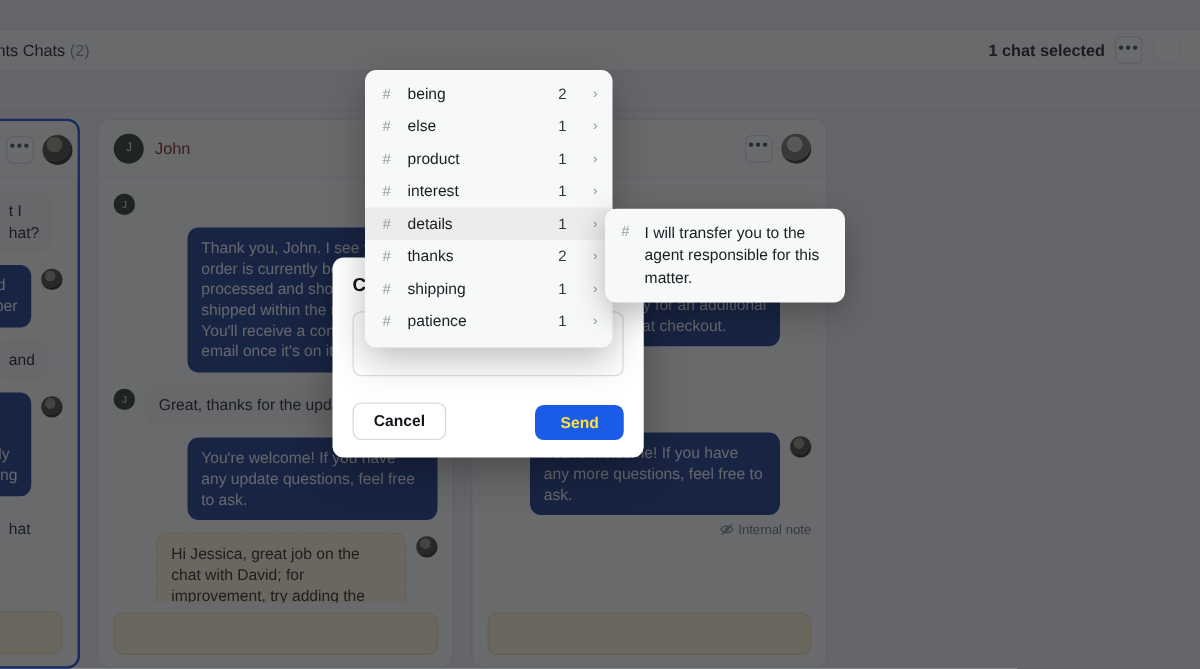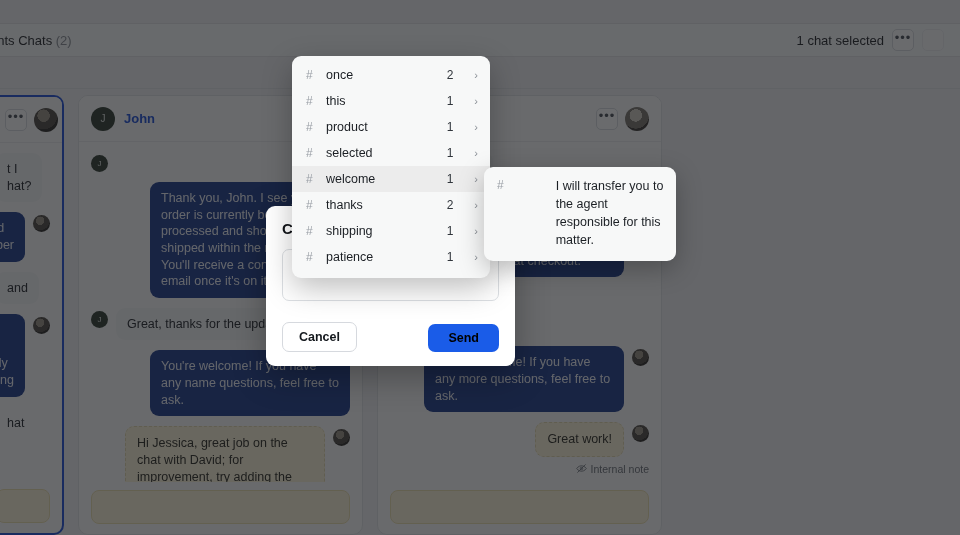--- a/index.html
+++ b/index.html
@@ -32,21 +32,21 @@
   }
   .ph-title {
     font-size: 13px; color: #1f2226; font-weight: 400;
     margin-left: -26px;
     white-space: nowrap;
   }
   .ph-count { color: #8a8f96; }
   .ph-right {
     margin-left: auto; display: flex; align-items: center; gap: 8px;
   }
-  .ph-sel { font-size: 13px; color: #1f2226; }
+  .ph-sel { font-size: 13px; color: #1f2226; font-weight: bold; }
   .iconbtn {
     width: 22px; height: 22px; border: 1px solid #d8dbdf; border-radius: 5px;
     background: #ffffff; display: flex; align-items: center; justify-content: center;
     color: #4a4f56; font-size: 12px; line-height: 1;
   }
   .iconbtn .dots { letter-spacing: 1px; font-size: 13px; position: relative; top: -3px; }
 
   .subbar {
     position: absolute; left: 0; top: 57px; right: 0; height: 32px;
     background: #f1f2f4;
@@ -86,21 +86,21 @@
     background: #2f3b30;
     display: flex; align-items: center; justify-content: center;
     color: #dfe3df; font-size: 10px; flex: 0 0 24px;
   }
   .avatar.photo {
     background: radial-gradient(circle at 40% 32%, #9a9083 0 28%, #4f4a43 29% 62%, #2e2b27 63% 100%);
   }
   .avatar.photo2 {
     background: radial-gradient(circle at 45% 35%, #cfc9bf 0 30%, #7b766d 31% 64%, #3a3733 65% 100%);
   }
-  .cc-name { font-size: 13px; color: #1d4ed8; font-weight: 700; }
+  .cc-name { font-size: 13px; color: #7f1d1d; font-weight: 400; }
   .cc-head .spacer { margin-left: auto; }
   .cc-head-actions { display: flex; align-items: center; gap: 7px; }
 
   .cc-body {
     flex: 1 1 auto; padding: 10px 12px 0 12px;
     display: flex; flex-direction: column; gap: 10px;
     overflow: hidden;
   }
 
   .msgrow { display: flex; align-items: flex-start; gap: 8px; }
@@ -163,21 +163,21 @@
   }
   .modal-foot {
     margin-top: 13px; display: flex; align-items: flex-end;
   }
   .btn {
     border-radius: 7px; font-size: 12.5px; font-weight: 700;
     padding: 8px 16px; cursor: pointer; line-height: 1;
     font-family: "Liberation Sans", sans-serif;
   }
   .btn-cancel { background: #fff; border: 1px solid #d6d9de; color: #14181d; }
-  .btn-send { background: #1a5ce8; border: none; color: #000000; margin-left: auto; padding: 8px 20px; margin-top: 10px; }
+  .btn-send { background: #1a5ce8; border: none; color: #fde047; margin-left: auto; padding: 8px 20px; margin-top: 10px; }
 
   
   .dropdown {
     position: absolute; left: 292px; top: 56px; width: 198px;
     background: #f7f8f8; border-radius: 9px;
     box-shadow: 0 10px 30px rgba(0,0,0,0.26);
     z-index: 60;
     padding: 6px 0 8px 0;
   }
   .dd-item {
@@ -195,21 +195,21 @@
   
   .submenu {
     position: absolute; left: 484px; top: 167px; width: 192px;
     background: #f7f8f8; border-radius: 9px;
     box-shadow: 0 8px 26px rgba(0,0,0,0.26);
     z-index: 61;
     padding: 10px 12px 11px 13px;
     display: flex; gap: 12px;
   }
   .submenu .dd-hash { margin-top: 1px; }
-  .submenu-text { font-size: 12.5px; color: #1b1f24; line-height: 1.45; margin-left: 40px; }
+  .submenu-text { font-size: 12.5px; color: #1b1f24; line-height: 1.45; }
 
   .eye-slash { display: inline-block; width: 11px; height: 11px; }
 </style>
 </head>
 <body>
 
 <div class="app">
 
   <div class="topstrip"></div>
 
@@ -279,21 +279,21 @@
           <div class="sm-av">J</div>
         </div>
         <div class="msgrow out">
           <div class="bubble out">Thank you, John. I see your order is currently being processed and should be shipped within the next 2 days. You'll receive a confirmation email once it's on its way.</div>
         </div>
         <div class="msgrow">
           <div class="sm-av">J</div>
           <div class="bubble in">Great, thanks for the update!</div>
         </div>
         <div class="msgrow out">
-          <div class="bubble out">You're welcome! If you have any name questions, feel free to ask.</div>
+          <div class="bubble out">You're welcome! If you have any update questions, feel free to ask.</div>
         </div>
         <div class="msgrow out">
           <div class="bubble note">Hi Jessica, great job on the chat with David; for improvement, try adding the customer's name, more warranty details, mentioning promotions, and offering further assistance with helpful links.</div>
           <div class="sm-av photo"></div>
         </div>
 
       </div>
       <div class="composer"></div>
     </div>
 
@@ -317,24 +317,20 @@
 nty for an additional
 s at checkout.</div>
           <div class="sm-av photo"></div>
         </div>
         <div class="msgrow">
           <div class="bubble in" style="white-space: pre-line;">u for the
 information.</div>
         </div>
         <div class="msgrow out">
           <div class="bubble out">You're welcome! If you have any more questions, feel free to ask.</div>
-          <div class="sm-av photo"></div>
-        </div>
-        <div class="msgrow out">
-          <div class="bubble note">Great work!</div>
           <div class="sm-av photo"></div>
         </div>
         <div class="notefoot">
           <svg class="eye-slash" viewBox="0 0 16 16">
             <path d="M1 8s2.5-4 7-4 7 4 7 4-2.5 4-7 4-7-4-7-4z" fill="none" stroke="#6a6f76" stroke-width="1.2"></path>
             <circle cx="8" cy="8" r="1.8" fill="none" stroke="#6a6f76" stroke-width="1.2"></circle>
             <line x1="2" y1="14" x2="14" y2="2" stroke="#6a6f76" stroke-width="1.2"></line>
           </svg>
           <span>Internal note</span>
         </div>
@@ -356,45 +352,45 @@
   <div class="modal-foot">
     <button class="btn btn-cancel">Cancel</button>
     <button class="btn btn-send">Send</button>
   </div>
 </div>
 
 <div class="dropdown">
   <div class="dd-list">
       <div class="dd-item">
         <span class="dd-hash">#</span>
-        <span class="dd-label">once</span>
+        <span class="dd-label">being</span>
         <span class="dd-count">2</span>
         <span class="dd-chev">›</span>
       </div>
       <div class="dd-item">
         <span class="dd-hash">#</span>
-        <span class="dd-label">this</span>
+        <span class="dd-label">else</span>
         <span class="dd-count">1</span>
         <span class="dd-chev">›</span>
       </div>
       <div class="dd-item">
         <span class="dd-hash">#</span>
         <span class="dd-label">product</span>
         <span class="dd-count">1</span>
         <span class="dd-chev">›</span>
       </div>
       <div class="dd-item">
         <span class="dd-hash">#</span>
-        <span class="dd-label">selected</span>
+        <span class="dd-label">interest</span>
         <span class="dd-count">1</span>
         <span class="dd-chev">›</span>
       </div>
       <div class="dd-item active">
         <span class="dd-hash">#</span>
-        <span class="dd-label">welcome</span>
+        <span class="dd-label">details</span>
         <span class="dd-count">1</span>
         <span class="dd-chev">›</span>
       </div>
       <div class="dd-item">
         <span class="dd-hash">#</span>
         <span class="dd-label">thanks</span>
         <span class="dd-count">2</span>
         <span class="dd-chev">›</span>
       </div>
       <div class="dd-item">

